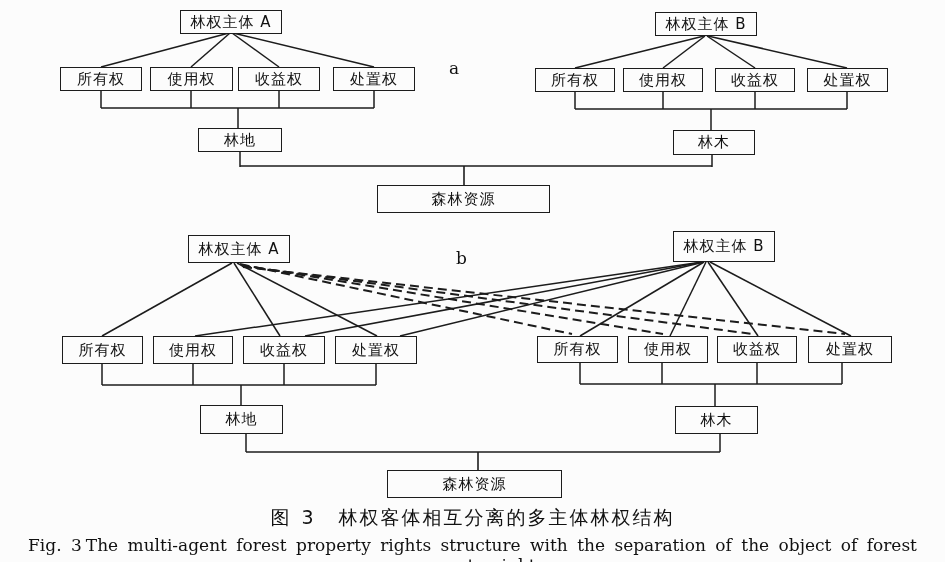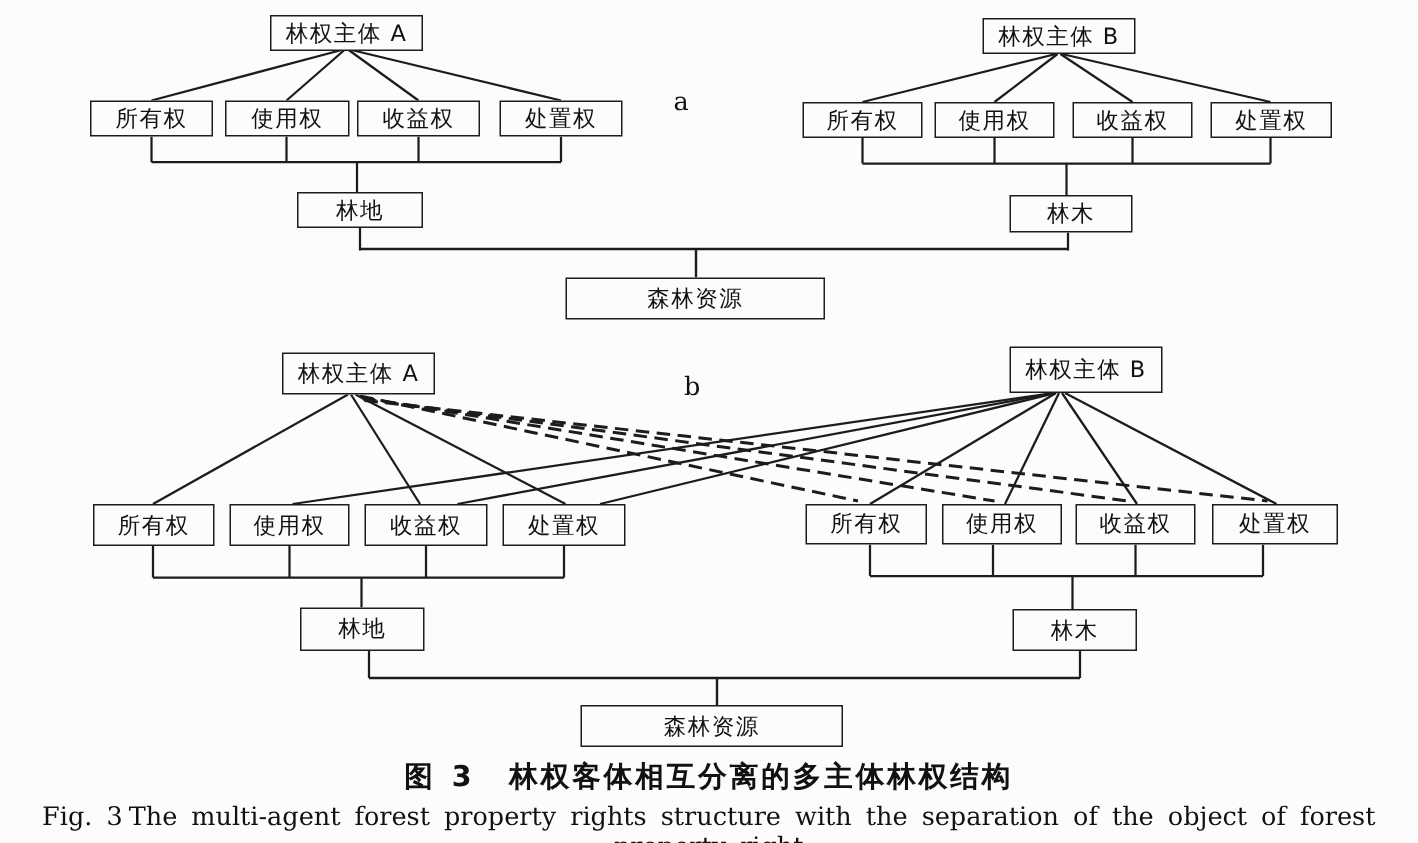--- a/index.html
+++ b/index.html
@@ -27,21 +27,21 @@
   .node.big{font-size:15px;}
   .seclabel{
     position:absolute;
     font-family:"DejaVu Serif","Liberation Serif",serif;
     font-size:17px;
     z-index:2;
   }
   .caption-zh{
     position:absolute;left:0;top:505px;width:945px;
     text-align:center;
-    font-weight:bold;
+    font-weight:normal;
     font-size:19px;
     letter-spacing:2px;
     z-index:2;
   }
   .caption-zh .figno{margin-right:22px;letter-spacing:3px;}
   .caption-en{
     position:absolute;left:0;top:535px;width:945px;
     text-align:center;
     font-family:"DejaVu Serif","Liberation Serif",serif;
     font-size:17px;

